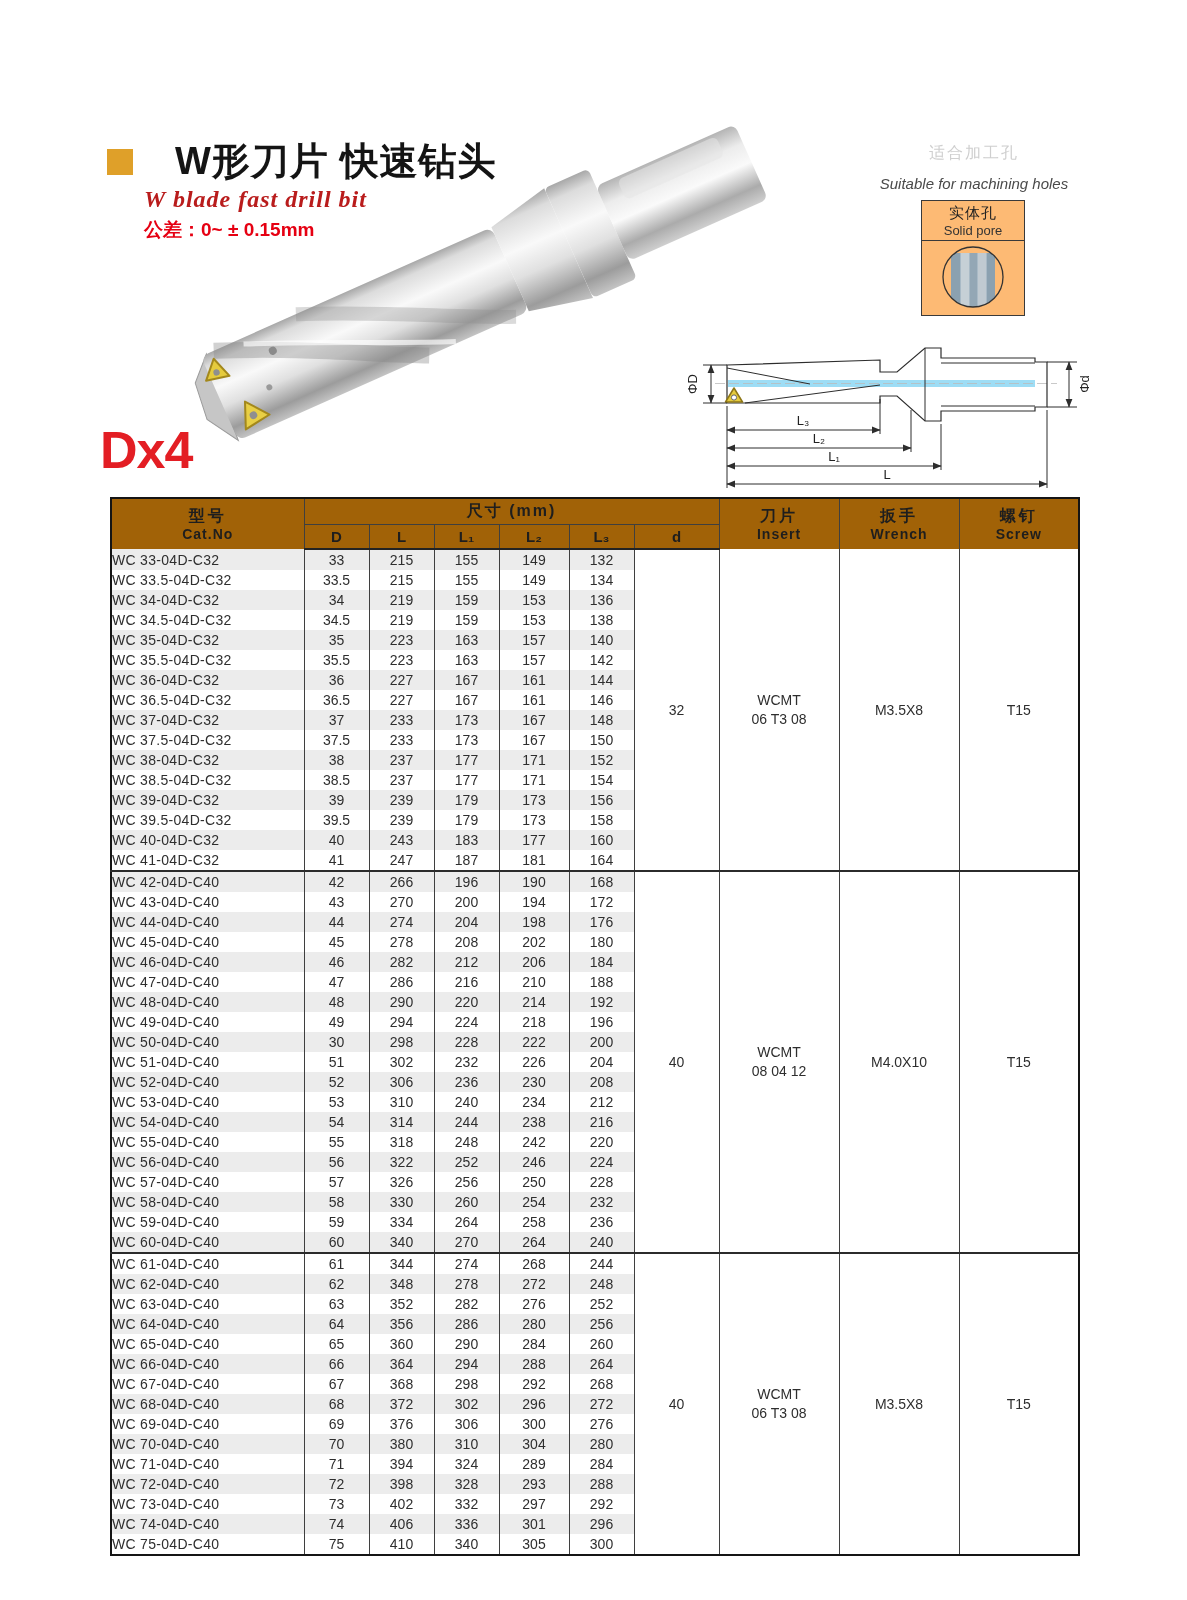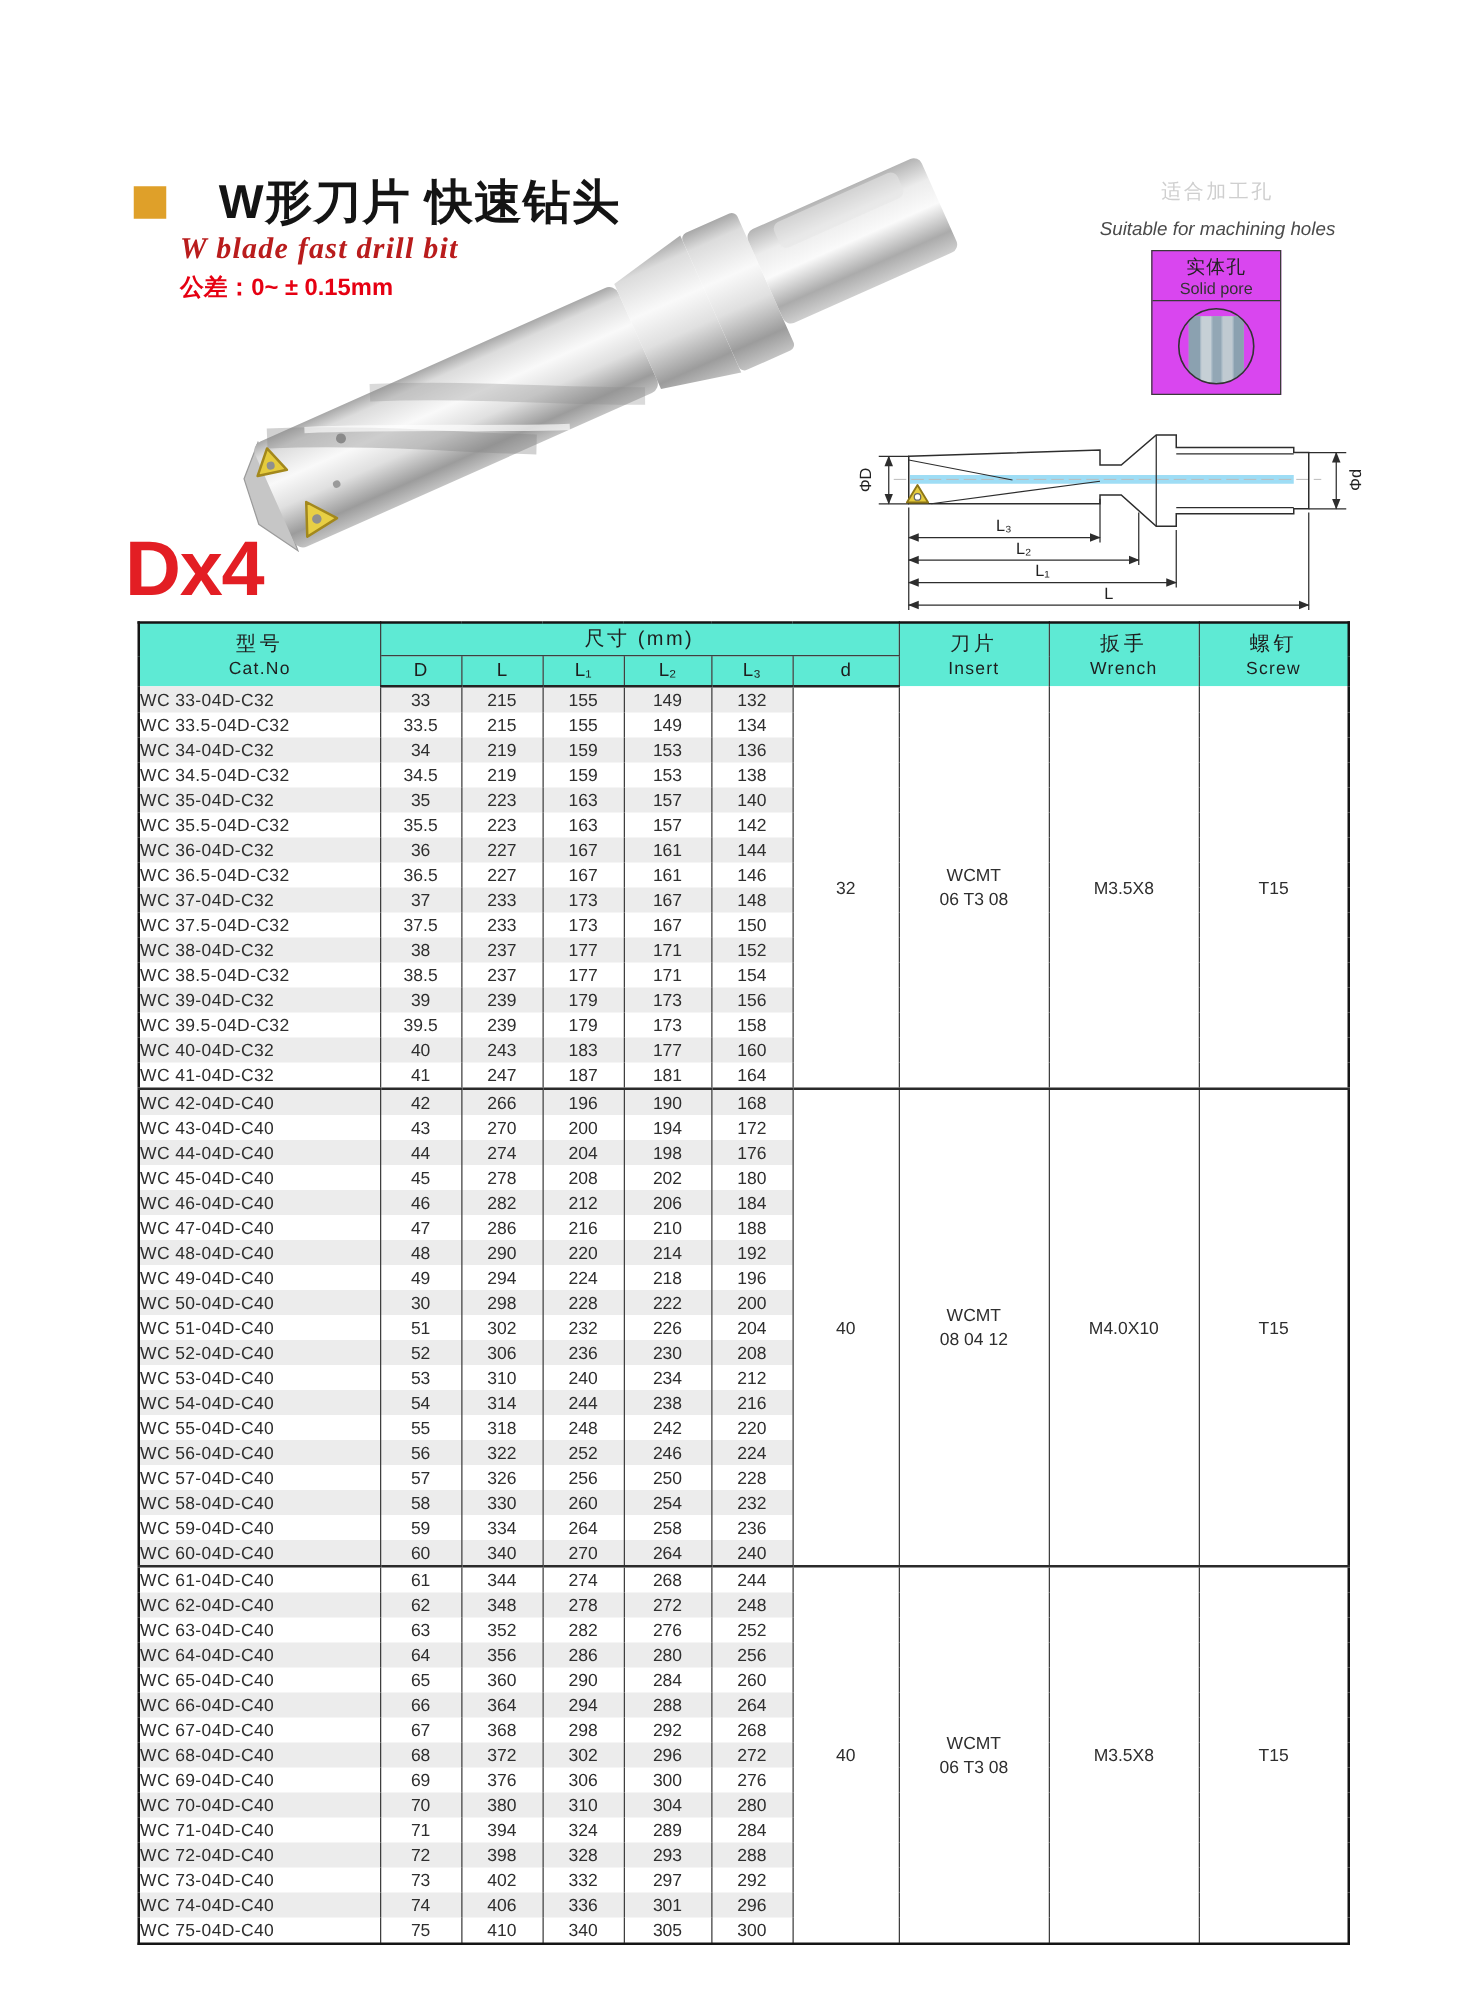--- a/index.html
+++ b/index.html
@@ -16,42 +16,42 @@
 
   
   .photo{position:absolute;left:150px;top:120px;}
 
   
   .suit-caption-cn{position:absolute;left:878px;top:143px;width:192px;text-align:center;
                    font-size:16px;color:#cfcfcf;letter-spacing:2px;}
   .suit-caption-en{position:absolute;left:845px;top:175px;width:258px;text-align:center;
                    font-size:15px;color:#4a4a4a;font-style:italic;}
   .hole-box{position:absolute;left:921px;top:200px;width:104px;height:116px;border:1px solid #3a3a3a;
-            background:#d946ef;box-sizing:border-box;}
+            background:#fdba74;box-sizing:border-box;}
   .hole-box-head{border-bottom:1px solid #3a3a3a;text-align:center;padding:3px 0 2px 0;}
   .hole-box-head .cn{font-size:15px;color:#222;letter-spacing:1px;}
   .hole-box-head .en{font-size:13px;color:#333;}
   .hole-box-body{display:flex;justify-content:center;align-items:center;height:72px;}
 
   
   .dimension-drawing{position:absolute;left:645px;top:322px;}
   .dimension-drawing text{font-family:"Liberation Sans","DejaVu Sans",sans-serif;font-size:13px;fill:#222;}
   .dline{stroke:#2d2d2d;stroke-width:1;}
   .oline{stroke:#2d2d2d;stroke-width:1.2;fill:none;}
 
   
-  .model{position:absolute;left:100px;top:420px;font-size:62px;font-weight:900;color:#e31e24;
+  .model{position:absolute;left:100px;top:420px;font-size:52px;font-weight:900;color:#e31e24;
          letter-spacing:-1px;font-family:"Liberation Sans","DejaVu Sans",sans-serif;}
 
   
   .catalog{position:absolute;left:110px;top:497px;width:968px;border-collapse:collapse;
            table-layout:fixed;border:2px solid #151515;}
   .catalog th,.catalog td{border-left:1px solid #3f3f3f;border-right:1px solid #3f3f3f;
            padding:0;margin:0;}
-  .catalog thead th{background:#5eead4;font-weight:normal;color:#1e1e1e;}
+  .catalog thead th{background:#a16207;font-weight:bold;color:#1e1e1e;}
   .catalog thead tr.h1 th{height:25px;}
   .catalog thead tr.h2 th{height:23px;border-bottom:2px solid #232323;font-size:15px;}
   .catalog thead .cn{font-size:16px;letter-spacing:3px;line-height:20px;}
   .catalog thead .en{font-size:14px;letter-spacing:1px;line-height:16px;}
   .catalog th.size-span{border-bottom:1px solid #3f3f3f;font-size:16px;letter-spacing:2px;}
   .catalog tbody td{height:20px;font-size:14px;text-align:center;color:#2e2e2e;
            border-top:none;border-bottom:none;white-space:nowrap;}
   .catalog tbody td.catno{text-align:left;letter-spacing:0.3px;}
   .catalog tbody tr.odd td.c{background:#ececec;}
   .catalog tbody tr.group-start td{border-top:2px solid #2b2b2b;}

